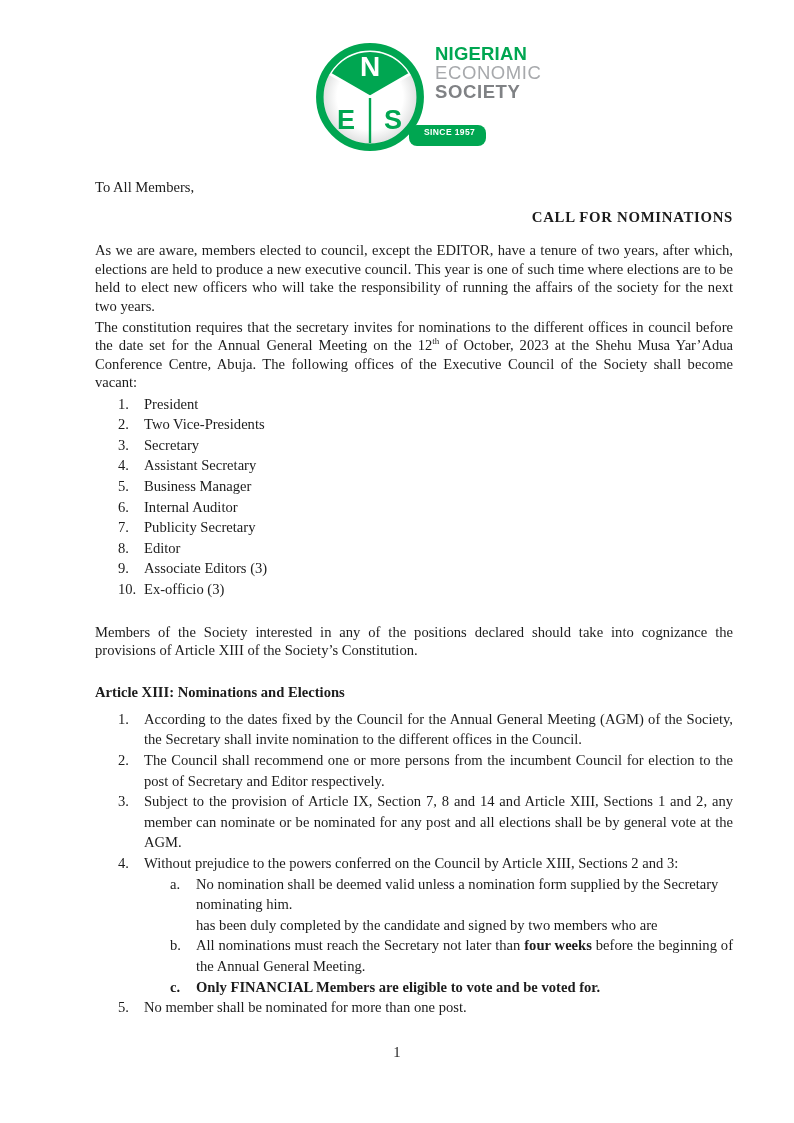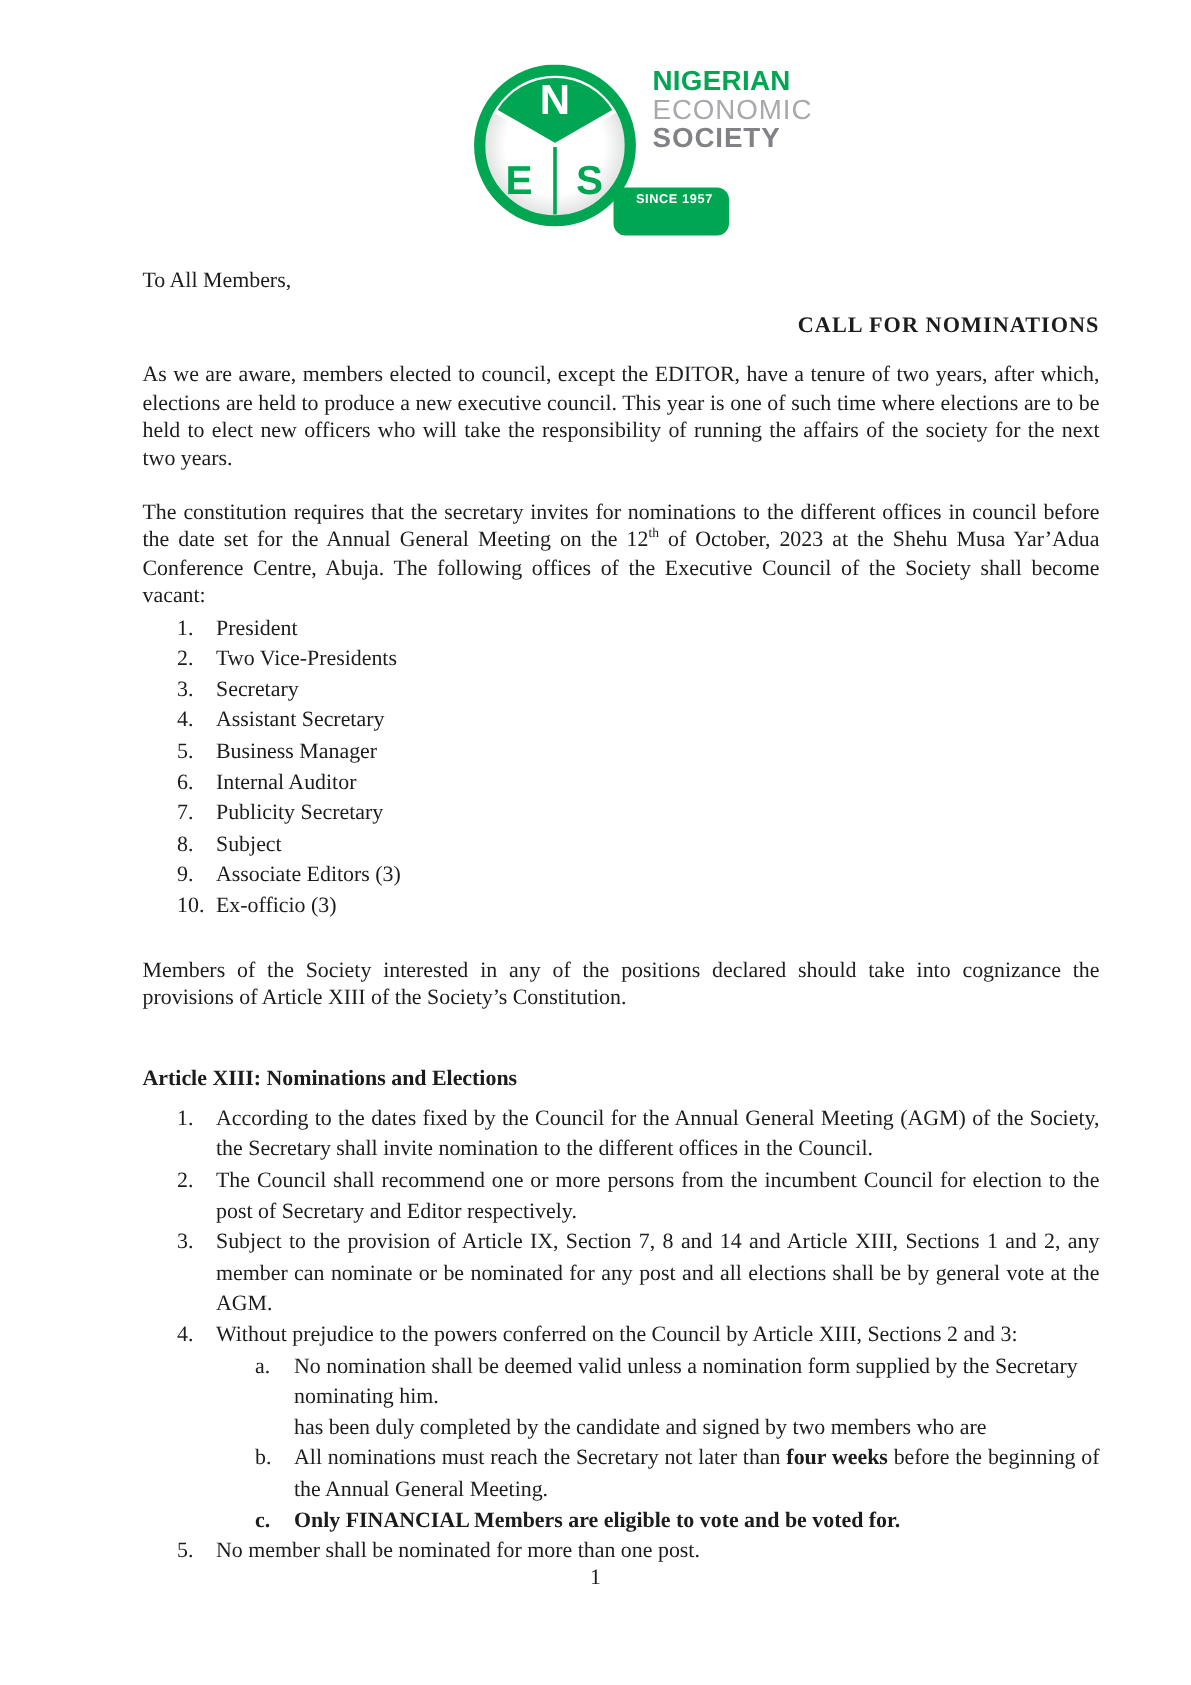--- a/index.html
+++ b/index.html
@@ -11,21 +11,21 @@
     background:#ffffff;
     font-family:"Liberation Serif","DejaVu Serif",serif;
     font-size:14.6px;
     color:#1c1c1c;
     overflow:hidden;
   }
 
   
   .header { position:relative; width:250px; height:116px; margin-left:316px; margin-top:42px; }
   .since-badge {
-    position:absolute; left:93px; top:83px; height:32px; z-index:1;
+    position:absolute; left:93px; top:83px; height:21px; z-index:1;
     background:#00A651; border-radius:8px;
     padding:0 11px 0 15px;
     color:#ffffff; font-family:"Liberation Sans","DejaVu Sans",sans-serif;
     font-weight:bold; font-size:8.5px; line-height:15px; letter-spacing:.4px;
     white-space:nowrap;
   }
   .logo-svg { position:absolute; left:0; top:1px; z-index:2; }
   .logo-text {
     position:absolute; left:119px; top:2px; z-index:3;
     font-family:"Liberation Sans","DejaVu Sans",sans-serif; line-height:19px;
@@ -34,30 +34,30 @@
   .org-line1 { color:#00A651; font-weight:bold; font-size:18.5px; letter-spacing:.2px; }
   .org-line2 { color:#A7A9AC; font-weight:normal; font-size:18.5px; letter-spacing:.6px; }
   .org-line3 { color:#808285; font-weight:bold; font-size:18.5px; letter-spacing:.6px; }
 
   
   .content { padding:0 61px 0 95px; }
   .salutation { margin-top:20px; line-height:18.4px; }
   .doc-title { margin-top:13px; text-align:right; font-weight:bold; font-size:14.8px; letter-spacing:.7px; }
   .para { text-align:justify; line-height:18.4px; }
   .p-intro { margin-top:15px; }
-  .p-constitution { margin-top:18px; }
+  .p-constitution { margin-top:3px; }
   .p-cognizance { margin-top:23px; }
   sup { font-size:9px; line-height:0; }
 
   .list-row { display:flex; line-height:20.6px; }
   .num-col { flex:none; width:26px; margin-left:23px; }
   .item-text { flex:1; text-align:justify; }
   .offices-list { margin-top:2px; }
 
-  .article-heading { margin-top:36px; font-weight:bold; line-height:18.4px; }
+  .article-heading { margin-top:24px; font-weight:bold; line-height:18.4px; }
   .article-list { margin-top:7px; }
   .sub-row .num-col { margin-left:75px; }
   .plain-lines { text-align:left; }
   .plain-lines span { display:block; white-space:nowrap; }
   .bold-text { font-weight:bold; }
 
   .page-number {
     position:absolute; left:0; right:0; bottom:62px;
     text-align:center; line-height:18px;
   }
@@ -130,21 +130,21 @@
       <div class="list-row">
           <span class="num-col">6.</span>
           <span class="item-text">Internal Auditor</span>
         </div>
       <div class="list-row">
           <span class="num-col">7.</span>
           <span class="item-text">Publicity Secretary</span>
         </div>
       <div class="list-row">
           <span class="num-col">8.</span>
-          <span class="item-text">Subject</span>
+          <span class="item-text">Editor</span>
         </div>
       <div class="list-row">
           <span class="num-col">9.</span>
           <span class="item-text">Associate Editors (3)</span>
         </div>
       <div class="list-row">
           <span class="num-col">10.</span>
           <span class="item-text">Ex-officio (3)</span>
         </div>
     </div>

